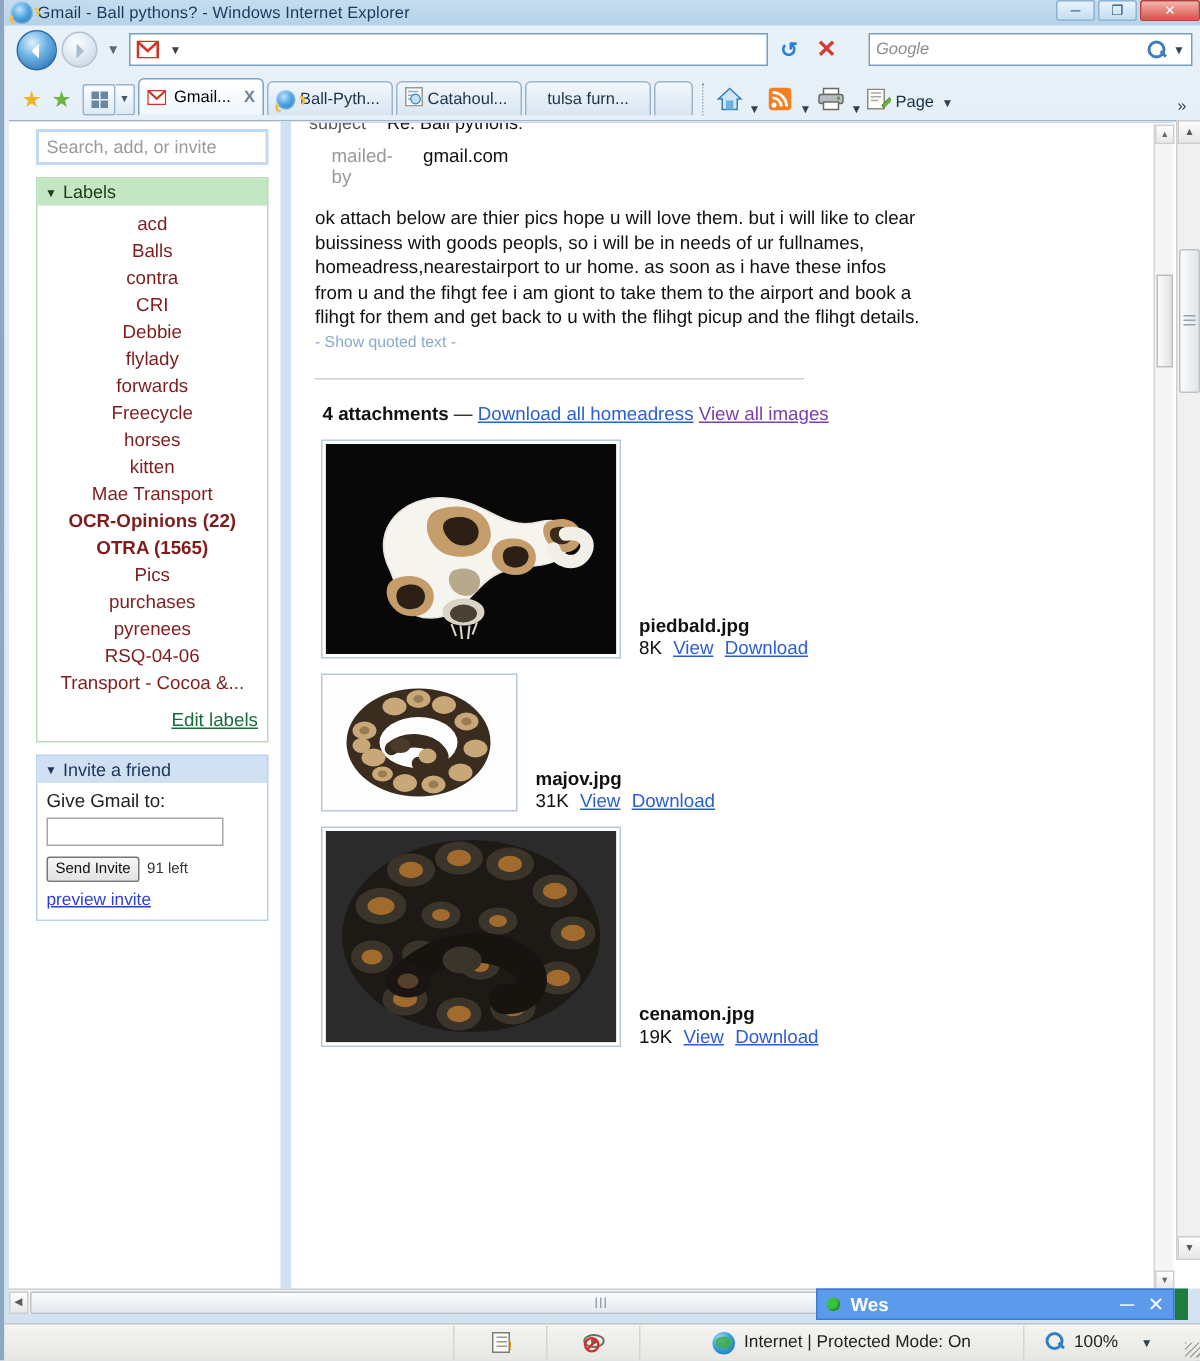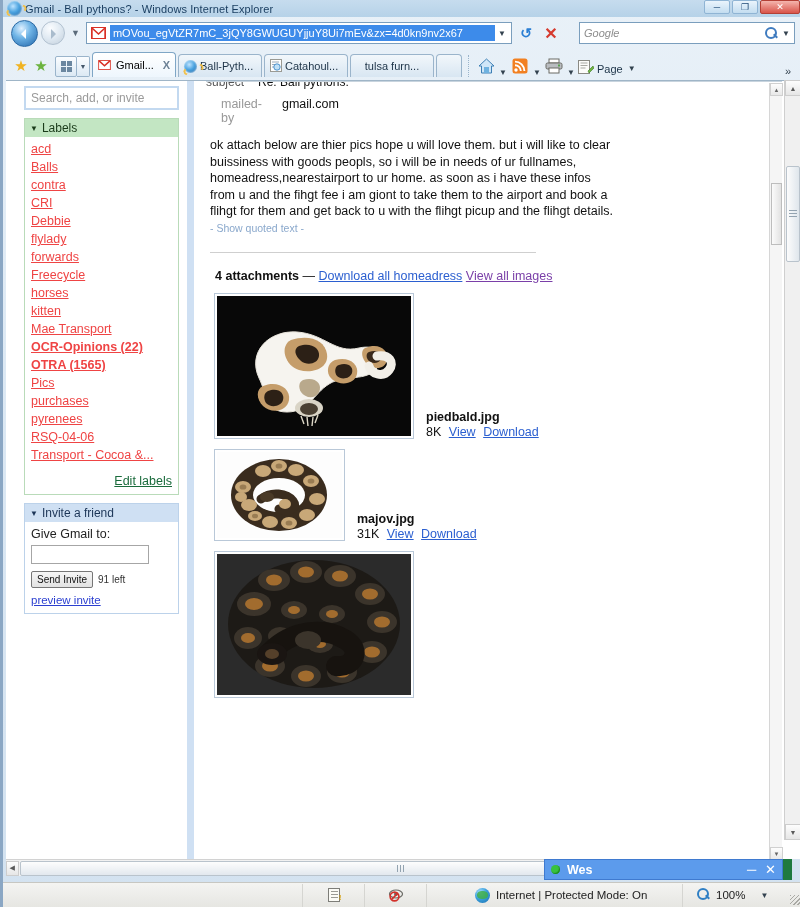--- a/index.html
+++ b/index.html
@@ -152,22 +152,22 @@
   .panel{margin-top:8px;border:1px solid #b9dbb9;background:#fff;}
   .panel-h{
     background:#c3e6c3;padding:2px 5px;font-size:12px;color:#1a3b1a;
     display:flex;align-items:center;gap:4px;font-weight:normal;
   }
   .panel.invite{border-color:#bcd2ea;}
   .panel.invite .panel-h{background:#cfe0f3;color:#1c3557;}
   .tri{font-size:8px;}
   .labels{padding:3px 6px 5px 6px;display:flex;flex-direction:column;gap:0px;}
   .labels a{
-    font-size:12.5px;color:#ef4444;text-decoration:underline;line-height:18px;
-    white-space:nowrap;overflow:hidden;text-overflow:ellipsis;cursor:pointer;
+    font-size:12.5px;color:#7f1d1d;line-height:18px;
+    white-space:nowrap;overflow:hidden;text-overflow:ellipsis;cursor:pointer;text-align:center;
   }
   .labels a.bold{font-weight:bold;}
   .editlabels{text-align:right;padding:2px 6px 5px;}
   .editlabels a{font-size:12.5px;color:#1a6b3c;text-decoration:underline;}
   .invbody{padding:5px 6px 7px;}
   .invbody .gt{font-size:12.5px;color:#222;margin-bottom:4px;}
   .invinput{width:118px;height:19px;border:1px solid #a6a6a6;background:#fff;}
   .invrow{display:flex;align-items:center;gap:5px;margin-top:7px;}
   .sendbtn{
     font-size:10px;padding:2px 5px;border:1px solid #767676;border-radius:2px;
@@ -301,21 +301,20 @@
       <span class="navcaret">▼</span>
 
       <span class="addrbar">
         <span class="gm-ico">
           <svg width="15" height="12" viewBox="0 0 15 12" class="snake-svg">
             <rect x="0.5" y="0.5" width="14" height="11" fill="#ffffff" stroke="#d93025"></rect>
             <path d="M1 1 L7.5 7 L14 1" fill="none" stroke="#d93025" stroke-width="1.6"></path>
             <path d="M1 1 L1 11 M14 1 L14 11" stroke="#d93025" stroke-width="1.4"></path>
           </svg>
         </span>
-        <span class="url-sel">mOVou_egVtZR7mC_3jQY8GWUGUYjjuY8Ui7mEv&amp;zx=4d0kn9nv2x67</span>
         <span class="addr-caret">▼</span>
       </span>
       <span class="refresh">↺</span>
       <span class="stopb">✕</span>
 
       <span class="searchbox">
         <span class="ph">Google</span>
         <span class="mag"></span>
         <span class="searchcaret">▼</span>
       </span>
@@ -618,20 +617,28 @@
                       <ellipse cx="6" cy="20" rx="6" ry="4"></ellipse>
                     </g>
                     <path d="M-44 28 C-22 6, 10 2, 32 16 C48 26, 40 44, 22 42" fill="none" stroke="#17130f" stroke-width="20" stroke-linecap="round"></path>
                     <ellipse cx="-42" cy="30" rx="15" ry="11" fill="#1a1512"></ellipse>
                     <ellipse cx="-42" cy="30" rx="7" ry="5" fill="#55402a"></ellipse>
                     <ellipse cx="-6" cy="16" rx="13" ry="9" fill="#3b342b"></ellipse>
                   </g>
                 </svg>
               </div>
             </div>
+            <div class="meta">
+              <div class="fn">cenamon.jpg</div>
+              <div class="sz">
+                <span>19K</span>
+                <a>View</a>
+                <a>Download</a>
+              </div>
+            </div>
           </div>
 
 
         </div>
 
         <div class="innersb">
           <div class="ia" style="position:absolute;top:0">▲</div>
           <div class="it"></div>
           <div class="ia" style="position:absolute;bottom:0">▼</div>
         </div>

